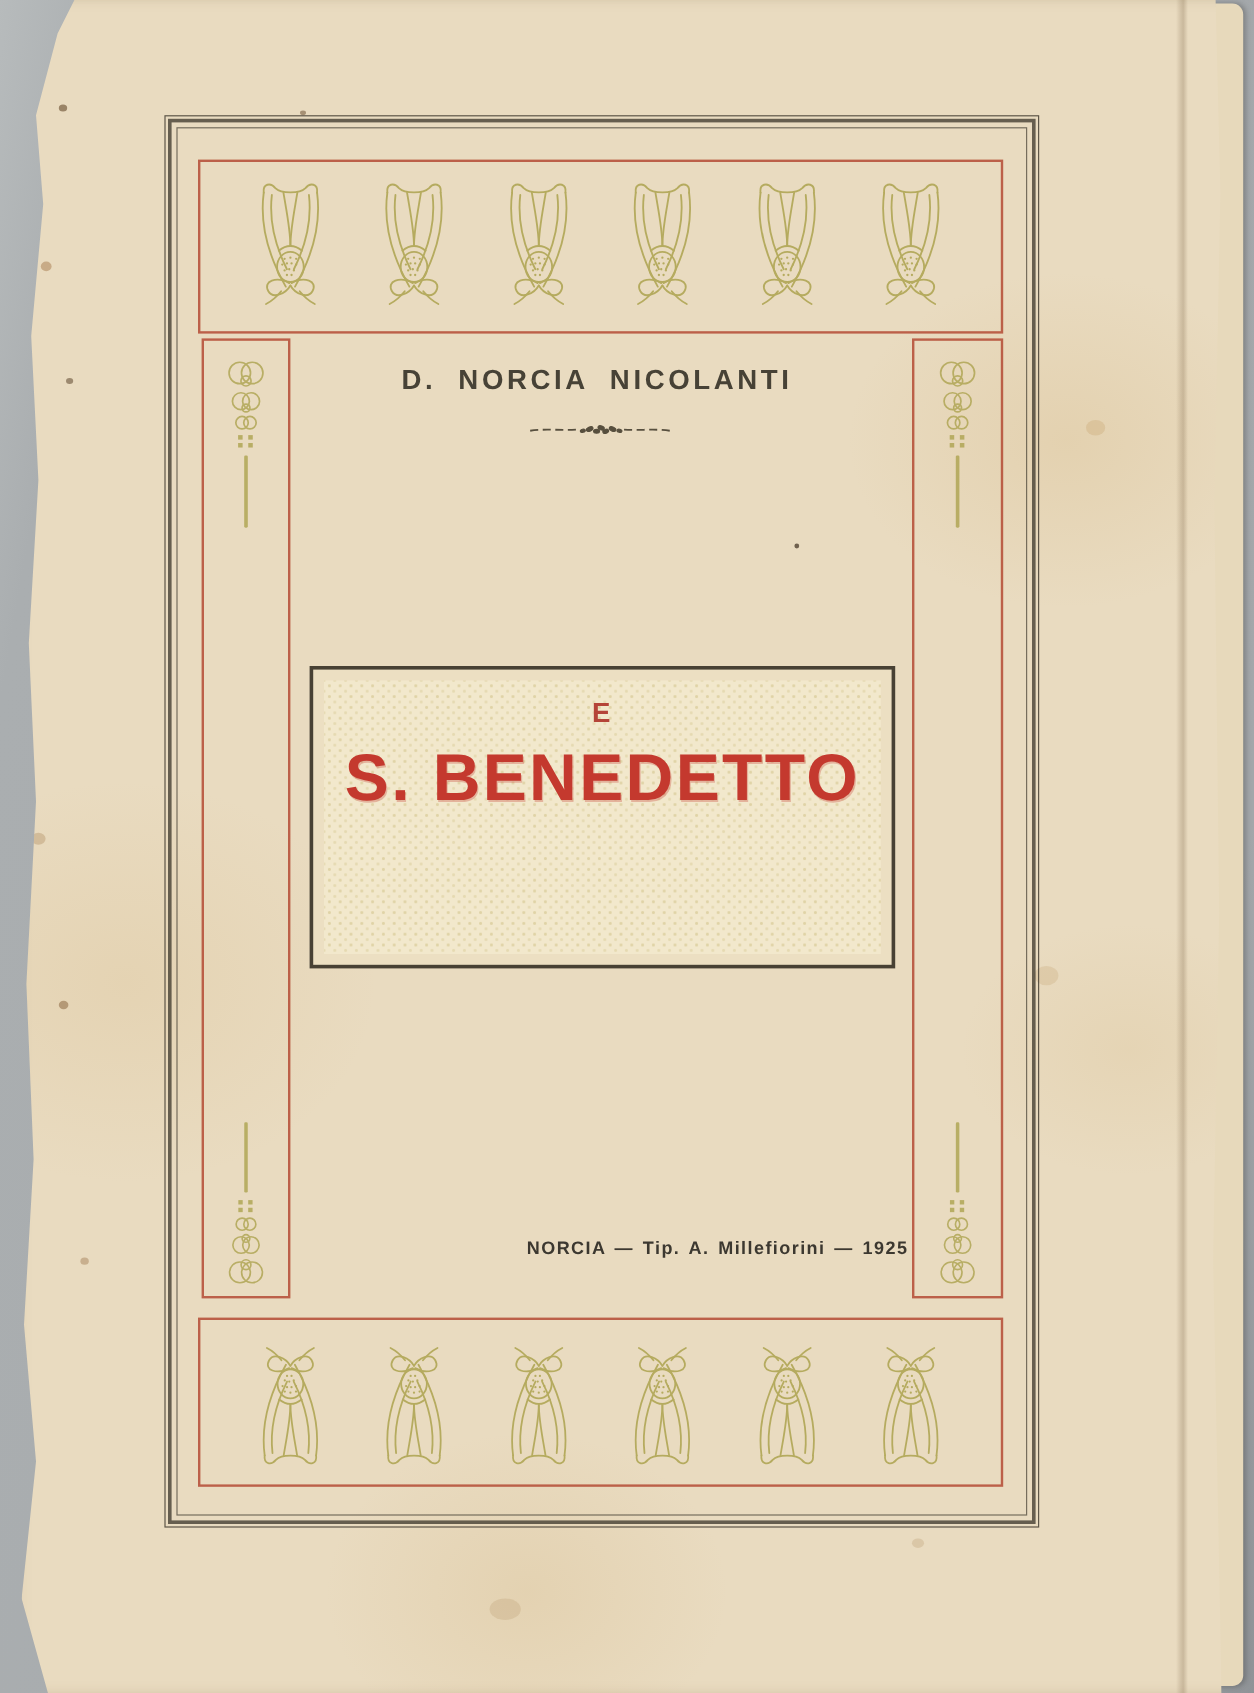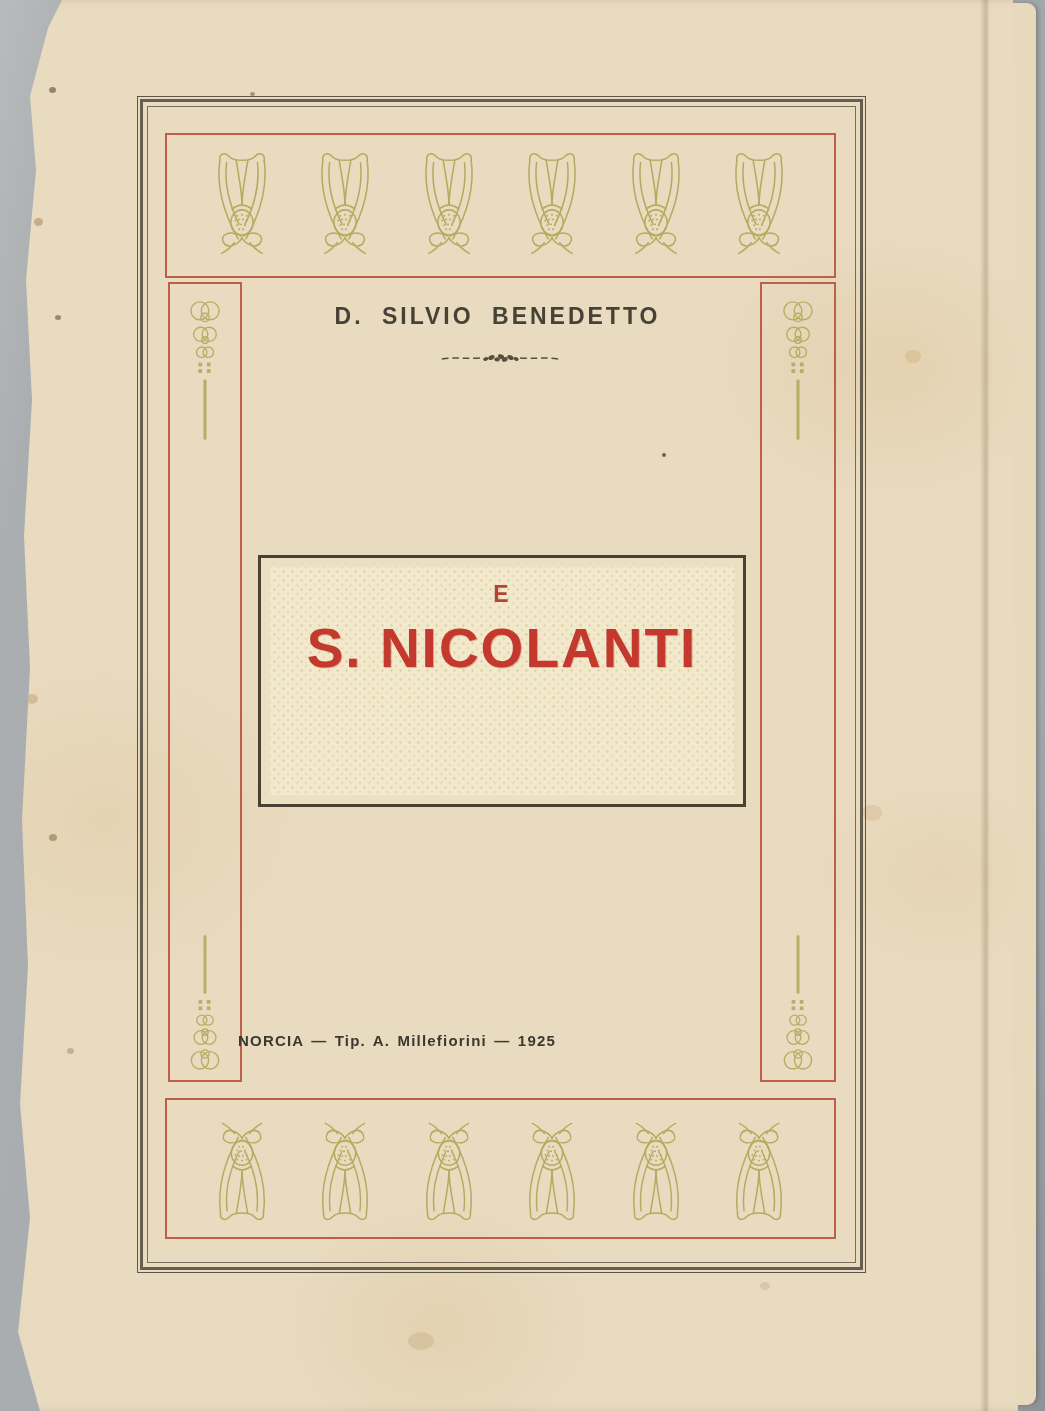--- a/index.html
+++ b/index.html
@@ -114,21 +114,21 @@
   .title-sub{
     margin-top:15px;
     font-weight:bold;font-size:55px;line-height:1;color:#c4392e;
     letter-spacing:2px;
     text-shadow:1px 1px 0 rgba(196,57,46,.30);
   }
 
   
   .imprint{
     position:absolute;left:238px;top:1032px;width:519px;
-    text-align:left;
+    text-align:right;
     font-weight:bold;font-size:15px;color:#3c3830;
     letter-spacing:1.2px;word-spacing:2px;
   }
 
   .defs{position:absolute;width:0;height:0;overflow:hidden;}
 </style>
 </head>
 <body>
 
 <svg class="defs" aria-hidden="true">
@@ -266,27 +266,27 @@
           <use href="#orn-tulip"></use>
         </svg>
       <svg class="orn" viewBox="0 0 60 118">
           <use href="#orn-tulip"></use>
         </svg>
       <svg class="orn" viewBox="0 0 60 118">
           <use href="#orn-tulip"></use>
         </svg>
     </div>
 
-    <div class="author">D. SILVIO BENEDETTO</div>
+    <div class="author">D. NORCIA NICOLANTI</div>
     <svg class="flourish" viewBox="0 0 130 16">
         <use href="#orn-flourish"></use>
       </svg>
 
     <div class="titlebox">
       <div class="titlebox-inner">
         <div class="title-e">E</div>
-        <div class="title-sub">S. NICOLANTI</div>
+        <div class="title-sub">S. BENEDETTO</div>
       </div>
     </div>
 
     <div class="imprint">NORCIA — Tip. A. Millefiorini — 1925</div>
   </div>
 </div>
 
 </body></html>

